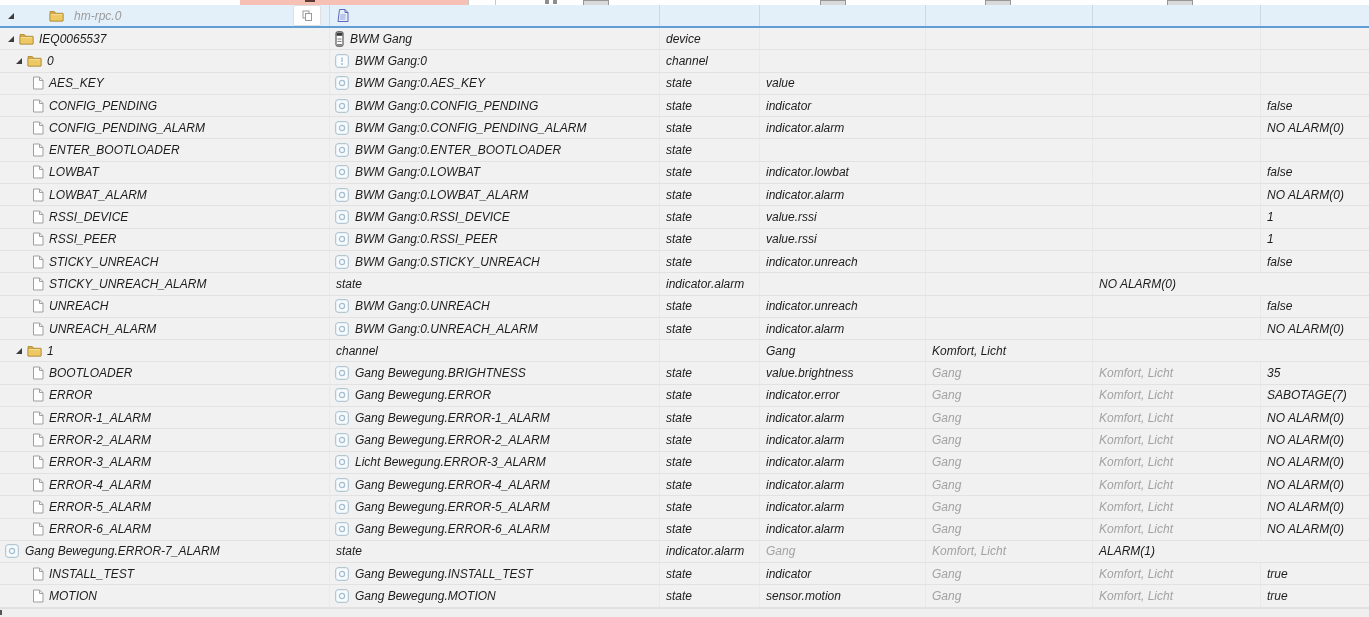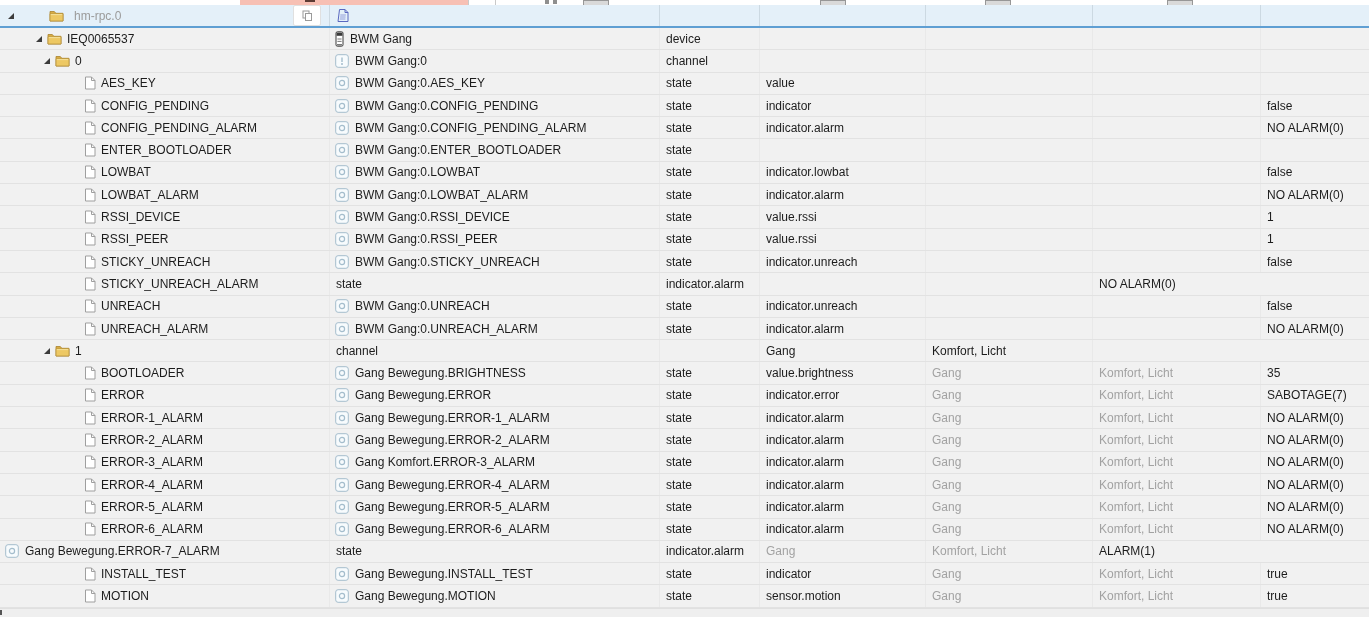--- a/index.html
+++ b/index.html
@@ -13,21 +13,21 @@
   .top-strip .frag{position:absolute;top:0;}
   .pink-bar{left:240px;width:230px;height:5px;background:#f7c0b4;}
   .pink-dash{left:305px;width:10px;height:2px;top:3px;background:#5c3b34;}
   .white-box{left:468px;width:26px;height:5px;background:#fff;border-left:1px solid #c9c9c9;border-right:1px solid #c9c9c9;}
   .tiny-glyph{top:1px;width:4px;height:4px;background:#8f8f8f;}
   .g1{left:545px;} .g2{left:553px;}
   .btn-frag{width:26px;height:5px;background:#d9d9d9;border-left:1px solid #979797;border-right:1px solid #979797;border-top:1px solid #979797;box-sizing:border-box;}
   .b1{left:583px;} .b2{left:820px;} .b3{left:985px;} .b4{left:1167px;}
 
   
-  .cols{display:grid;grid-template-columns:330px 330px 100px 166px 167px 168px 108px;}
+  .cols{display:grid;grid-template-columns:330px 330px 100px 166px 167px 168px 108px;font-style:italic;}
 
   
   .root-row{
     height:21px;background:#e4f0f9;border-bottom:2px solid #5f9fd3;
     align-items:center;
   }
   .root-row .cell{height:100%;display:flex;align-items:center;border-right:1px solid #ccd9e2;box-sizing:border-box;}
   .root-row .cell:last-child{border-right:none;}
   .root-label{color:#9b9b9b;margin-left:5px;}
   .copy-btn{
@@ -37,23 +37,23 @@
 
   
   .table-body{background:#f1f1f1;}
   .row{height:22.3px;box-sizing:border-box;border-bottom:1px solid #e2e2e2;}
   .row .cell{
     display:flex;align-items:center;overflow:hidden;white-space:nowrap;
     border-right:1px solid #e9e9e9;box-sizing:border-box;height:100%;
   }
   .row .cell:last-child{border-right:none;}
   .cell.pad{padding-left:6px;}
-  .tree{padding-left:7px;margin-left:28px;}
+  .tree{padding-left:7px;}
   .tree.d2{padding-left:15px;}
-  .tree.d3{padding-left:56px;}
+  .tree.d3{padding-left:32px;}
   .expander{width:8px;height:8px;display:inline-flex;flex:0 0 auto;margin-right:4px;}
   .tree.d3 .tree-ico{margin-left:0;}
   .tree-ico{display:inline-flex;flex:0 0 auto;margin-right:5px;}
   .tree-label{color:#1c1c1c;}
   .name-cell{padding-left:5px;}
   .type-ico{display:inline-flex;flex:0 0 auto;margin-right:6px;}
   .inherited{color:#a2a2a2;}
 
   
   .footer{position:absolute;left:0;bottom:0;width:100%;height:9px;background:#efefef;border-top:1px solid #e0e0e0;box-sizing:border-box;}
@@ -791,21 +791,21 @@
         </span>
         <span class="tree-label">ERROR-3_ALARM</span>
       </div>
       <div class="cell name-cell">
         <span class="type-ico">
           <svg width="14" height="14" viewBox="0 0 14 14">
             <rect x="0.7" y="0.7" width="12.6" height="12.6" rx="2.4" fill="#f7fbfd" stroke="#a4bdcc"></rect>
             <circle cx="7" cy="7" r="2.6" fill="none" stroke="#a4bdcc" stroke-width="1.2"></circle>
           </svg>
         </span>
-        <span>Gang Komfort.ERROR-3_ALARM</span>
+        <span>Licht Bewegung.ERROR-3_ALARM</span>
       </div>
       <div class="cell pad">
         <span>state</span>
       </div>
       <div class="cell pad">
         <span>indicator.alarm</span>
       </div>
       <div class="cell pad">
         <span class="inherited">Gang</span>
       </div>

